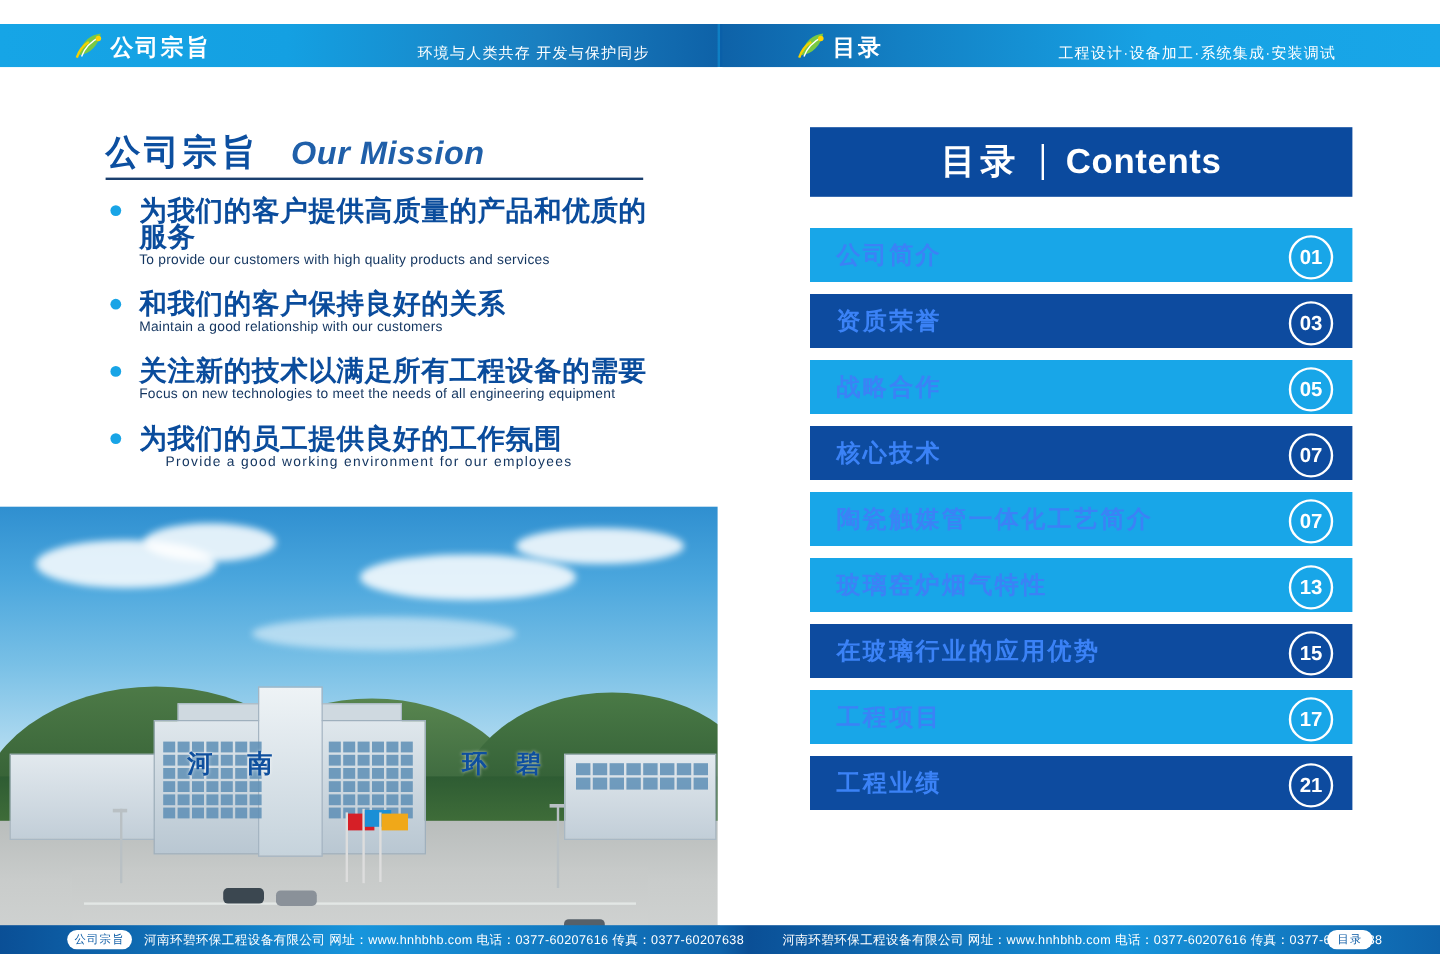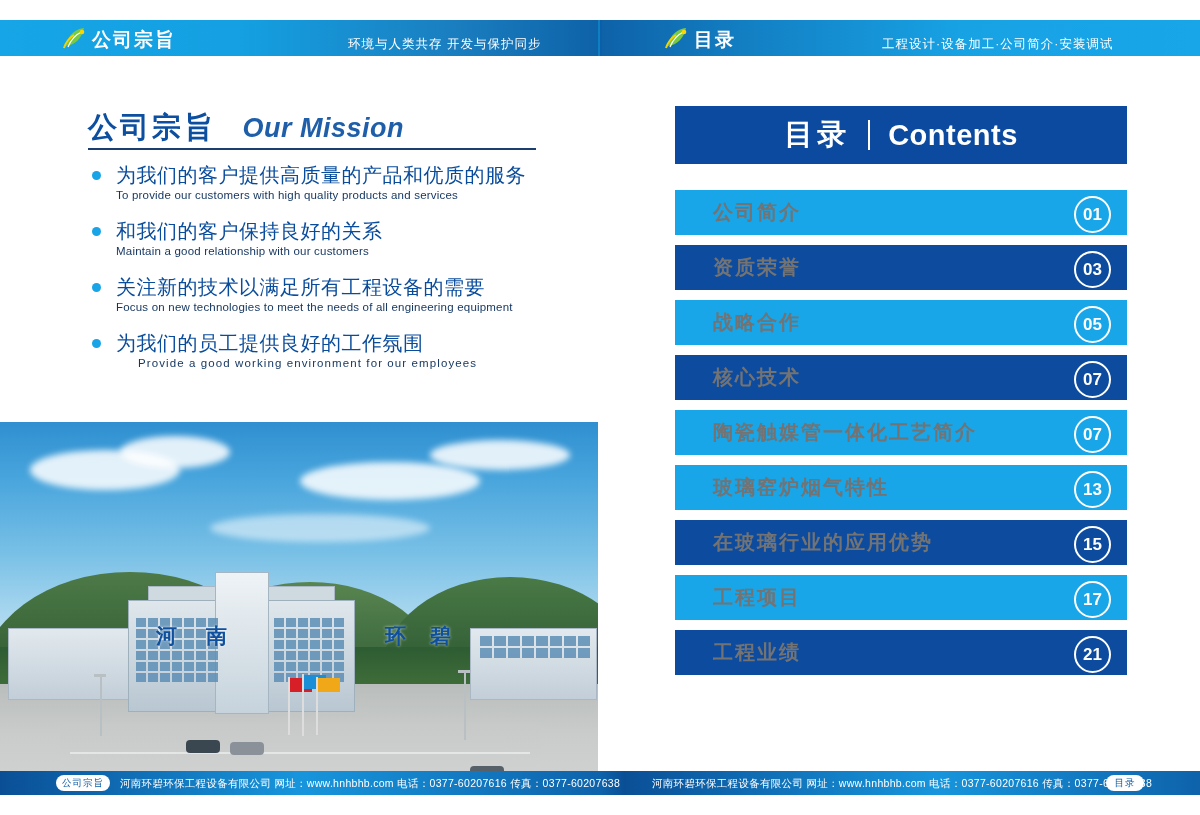--- a/index.html
+++ b/index.html
@@ -21,21 +21,21 @@
   
   .left-page{position:absolute;left:0;top:56px;width:600px;height:715px;background:#ffffff;}
   .mission-title{position:absolute;left:88px;top:52px;width:448px;}
   .mt-cn{font-size:29px;font-weight:bold;color:#0c4fa0;letter-spacing:3px;display:inline-block;vertical-align:middle;}
   .mt-en{font-size:27px;font-weight:bold;color:#1f5fa9;letter-spacing:0.5px;display:inline-block;vertical-align:middle;margin-left:22px;font-style:italic;}
   .mt-rule{position:absolute;left:88px;top:92px;width:448px;height:2px;background:#1a3f6e;}
 
   .bullet-list{position:absolute;left:92px;top:108px;width:460px;}
   .bullet{position:relative;margin-bottom:19px;padding-left:24px;}
   .bullet .dot{position:absolute;left:0;top:7px;width:9px;height:9px;border-radius:50%;background:#18a4e6;}
-  .b-cn{font-size:20px;font-weight:normal;color:#0a4c9c;letter-spacing:0.5px;line-height:22px;}
+  .b-cn{font-size:23px;font-weight:bold;color:#0a4c9c;letter-spacing:0.5px;line-height:22px;}
   .b-en{font-size:11.5px;color:#12345f;margin-top:3px;letter-spacing:0.2px;}
   .b-en.sp{letter-spacing:1.1px;padding-left:22px;}
 
   
   .photo{position:absolute;left:0;top:366px;width:600px;height:405px;overflow:hidden;}
   .sky{position:absolute;left:0;top:0;width:600px;height:240px;
     background:linear-gradient(to bottom,#2f8fd0 0%,#4aa6dd 25%,#79c0e6 55%,#a9d7ef 80%,#cde7f4 100%);}
   .cloud{position:absolute;background:rgba(255,255,255,0.85);border-radius:50%;filter:blur(3px);}
   .mount{position:absolute;background:#3f6b3c;}
   .mtn1{left:-20px;top:150px;width:300px;height:110px;border-radius:50% 50% 0 0 / 100% 100% 0 0;background:linear-gradient(to bottom,#4d7a47,#2f5a31);}
@@ -66,21 +66,21 @@
     display:flex;align-items:center;justify-content:center;}
   .toc-head .cn{color:#ffffff;font-size:29px;font-weight:bold;letter-spacing:4px;}
   .toc-head .sep{display:inline-block;width:2px;height:30px;background:#ffffff;margin:0 18px;vertical-align:middle;}
   .toc-head .en{color:#ffffff;font-size:29px;font-weight:bold;letter-spacing:0.5px;}
 
   .toc-list{position:absolute;left:75px;top:134px;width:452px;}
   .toc-row{position:relative;height:45px;margin-bottom:10px;display:flex;align-items:center;}
   .toc-row .bar{position:absolute;left:0;top:0;width:452px;height:45px;}
   .toc-row.dark .bar{background:#0d4b9f;}
   .toc-row.light .bar{background:#18a6e8;}
-  .toc-row .label{position:relative;z-index:2;color:#737373;font-size:20px;font-weight:bold;letter-spacing:2px;margin-left:38px;}
+  .toc-row .label{position:relative;z-index:2;color:#3b82f6;font-size:20px;font-weight:bold;letter-spacing:2px;margin-left:22px;}
   .toc-row .num{position:absolute;right:16px;top:6px;z-index:2;width:33px;height:33px;border:2px solid #ffffff;border-radius:50%;
     color:#ffffff;font-size:17px;font-weight:bold;display:flex;align-items:center;justify-content:center;}
 
   
   .footer{position:absolute;left:0;top:771px;width:1200px;height:24px;
     background:linear-gradient(to right,#0a4f96 0%,#1795dc 25%,#0e63ab 50%,#0a4f96 52%,#1795dc 78%,#0e63ab 100%);}
   .foot-tag{position:absolute;top:4px;height:16px;background:#ffffff;border-radius:8px;
     color:#0c5ba5;font-size:9.5px;display:flex;align-items:center;justify-content:center;letter-spacing:1px;}
   .foot-text{position:absolute;top:6px;color:#ffffff;font-size:10.5px;letter-spacing:0.3px;}
   .edge-top{position:absolute;left:0;top:0;width:1200px;height:20px;background:#ffffff;}
@@ -110,21 +110,21 @@
     <div class="hdr-right">
       <div class="hdr-logo" style="left:62px;">
         <svg viewBox="0 0 26 24" width="26" height="24">
           <path d="M4 20 C6 8, 14 3, 22 2 C20 12, 13 19, 4 20 Z" fill="#7ac943"></path>
           <path d="M6 21 C9 13, 15 8, 21 5" stroke="#ffffff" stroke-width="1.2" fill="none"></path>
           <path d="M2 22 C4 16, 7 12, 12 9" stroke="#f5d100" stroke-width="2" fill="none"></path>
           <circle cx="20" cy="6" r="2.3" fill="#ffd400"></circle>
         </svg>
       </div>
       <div class="hdr-title" style="left:92px;">目录</div>
-      <div class="hdr-slogan" style="left:280px;">工程设计·设备加工·公司简介·安装调试</div>
+      <div class="hdr-slogan" style="left:280px;">工程设计·设备加工·系统集成·安装调试</div>
     </div>
   </div>
 
   <div class="left-page">
 
     <div class="mission-title">
       <span class="mt-cn">公司宗旨</span>
       <span class="mt-en">Our Mission</span>
     </div>
     <div class="mt-rule"></div>

